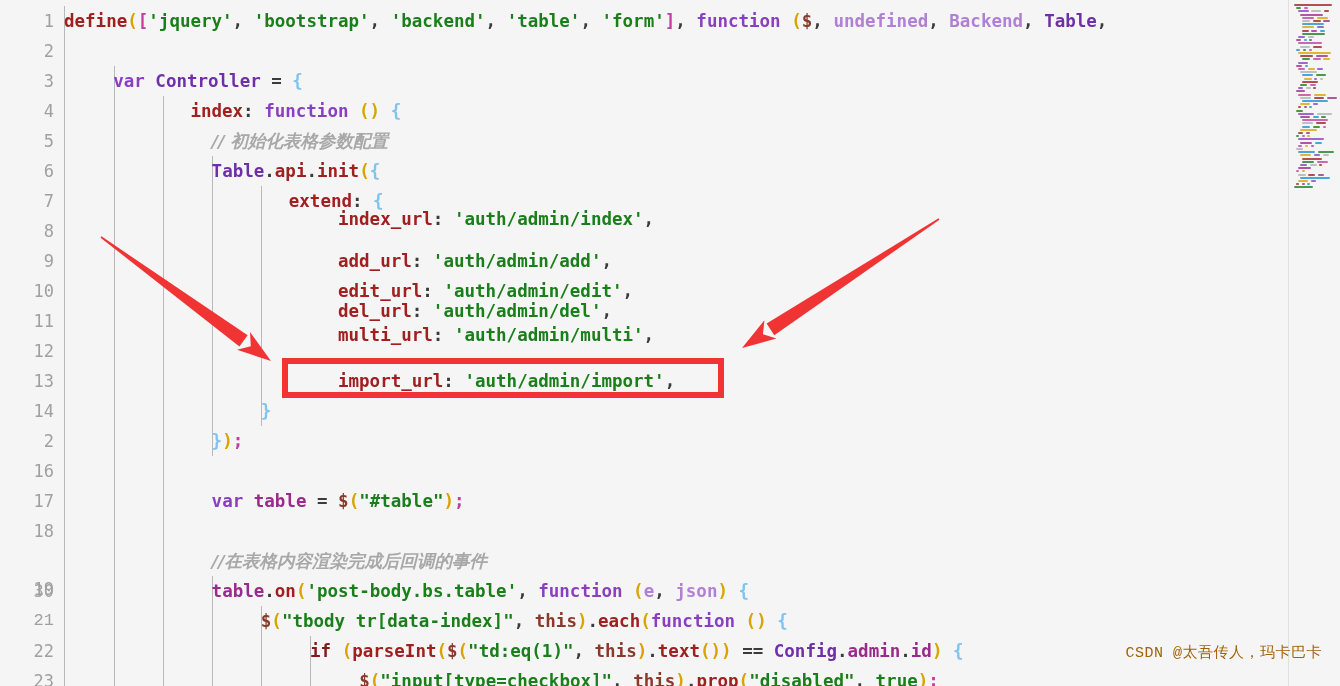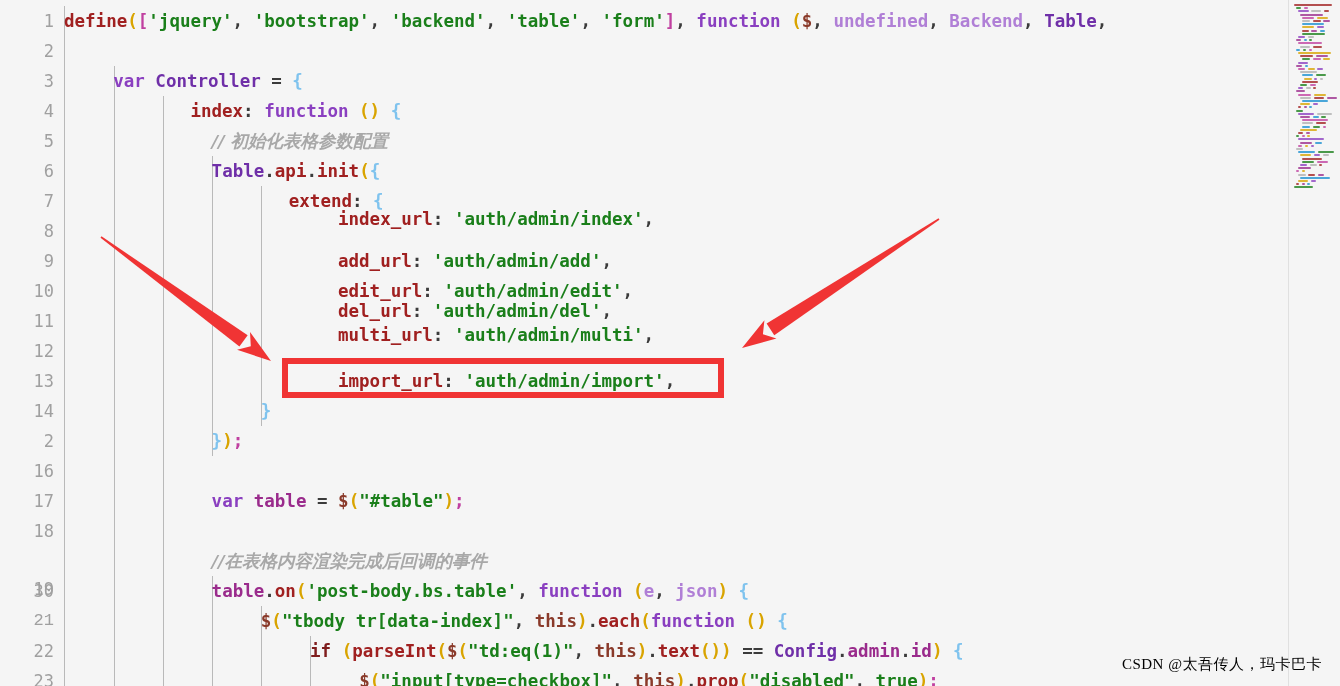--- a/index.html
+++ b/index.html
@@ -63,23 +63,23 @@
   
   .arrows{position:absolute;left:0;top:0;width:1340px;height:686px;pointer-events:none;}
 
   
   .minimap{position:absolute;right:0;top:0;width:52px;height:686px;background:#f5f5f5;}
   .minimap .mmsep{position:absolute;left:0;top:0;width:1px;height:686px;background:#e0e0e0;}
   .mmline{position:absolute;height:2px;border-radius:1px;opacity:.78;}
 
   
   .watermark{
-    position:absolute;right:18px;bottom:12px;
-    font-family:Liberation Serif, serif;
-    font-size:15px;color:#000000;letter-spacing:.5px;white-space:nowrap;
+    position:absolute;right:18px;bottom:24px;
+    font-family:Liberation Mono, monospace;
+    font-size:15px;color:#a16207;letter-spacing:.5px;white-space:nowrap;
   }
 </style>
 </head>
 <body>
 
 <div id="stage">
 
   <div class="topstrip">
     <div class="seg" style="left:96px;width:200px;"></div>
     <div class="seg" style="left:298px;width:258px;"></div>

